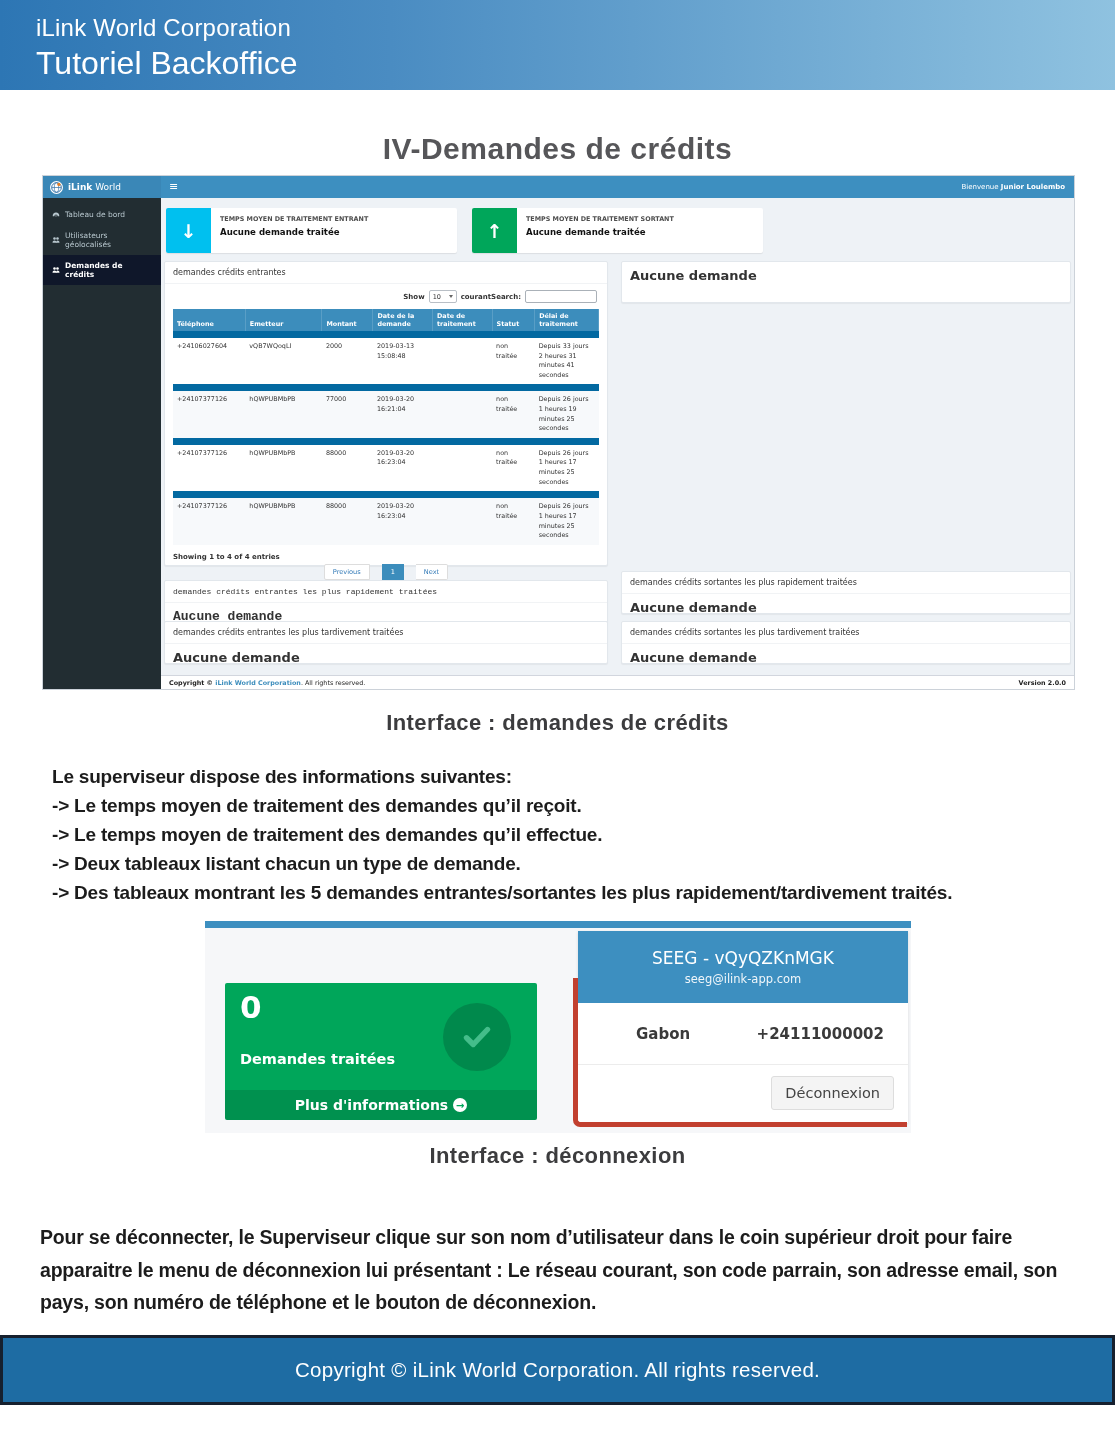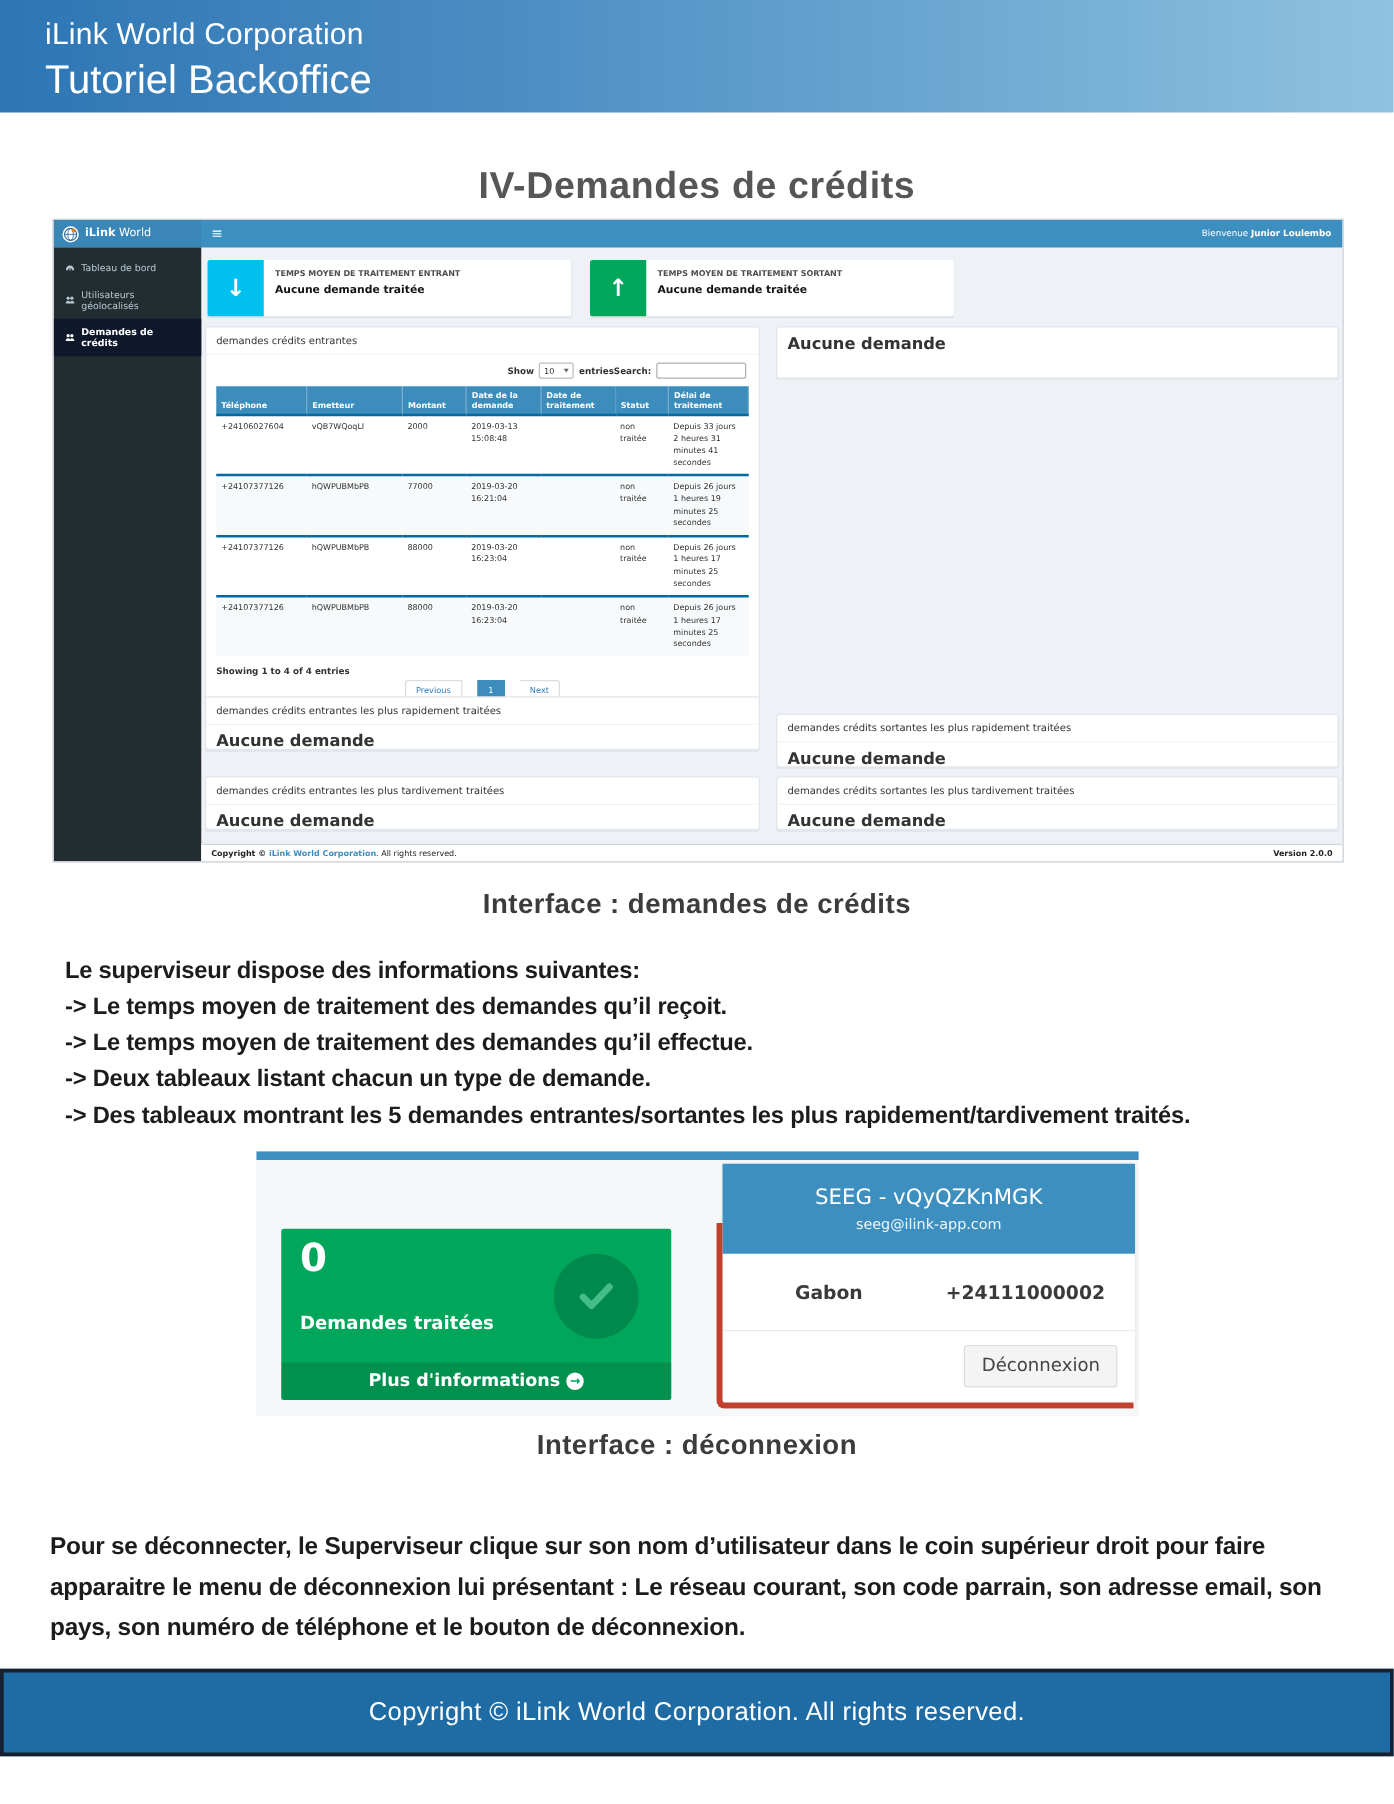--- a/index.html
+++ b/index.html
@@ -60,36 +60,36 @@
   .stat-body{ padding:7px 9px; }
   .stat-title{ font-size:6.4px; font-weight:bold; color:#4e4e4e; }
   .stat-value{ font-size:8.6px; font-weight:bold; color:#121212; margin-top:4px; }
 
   .panel{ position:absolute; background:#fff; border:1px solid #e2e7ec; border-radius:2px; box-shadow:0 1px 1px rgba(0,0,0,.05);}
   .panel-hd{ padding:6px 8px; font-size:8px; color:#333; border-bottom:1px solid #f1f3f5; }
   .panel-bd{ padding:6px 8px; font-size:13px; font-weight:bold; color:#333; }
 
   .panel-entrantes{ left:121px; top:85px; width:444px; height:305px; }
   .panel-sortantes{ left:578px; top:85px; width:450px; height:42px; }
-  .mini-1{ left:121px; top:381px; width:444px; height:43px; }
+  .mini-1{ left:121px; top:404px; width:444px; height:43px;font-family:Liberation Mono, monospace; }
   .mini-2{ left:578px; top:395px; width:450px; height:43px; }
   .mini-3{ left:121px; top:445px; width:444px; height:43px; }
   .mini-4{ left:578px; top:445px; width:450px; height:43px; }
 
   .controls{ display:flex; justify-content:flex-end; align-items:center; padding:6px 10px 4px 8px; font-size:7px; font-weight:bold; color:#333;}
   .ctrl-left,.ctrl-right{ display:flex; align-items:center; gap:4px; }
   .pgsize{ display:inline-flex; align-items:center; justify-content:space-between; width:28px; height:13px;
     border:1px solid #b9bfc6; border-radius:2px; padding:0 3px; font-weight:normal; font-size:6.5px; background:#fff; cursor:pointer;}
   .caret{ width:0; height:0; border-left:2.5px solid transparent; border-right:2.5px solid transparent; border-top:3px solid #666; }
   .search-input{ width:72px; height:13px; border:1px solid #aab1b8; border-radius:2px; background:#fff; font-size:7px; padding:0 3px; }
 
   table.grid{ width:calc(100% - 16px); margin:2px 8px 0 8px; border-collapse:collapse; table-layout:fixed; }
   table.grid th{ background:#3c8dbc; color:#fff; font-size:6.4px; font-weight:bold; text-align:left;
     padding:3px 4px; vertical-align:bottom; border-right:1px solid rgba(255,255,255,.15); }
-  table.grid td{ font-size:6.4px; color:#333; padding:4px; vertical-align:top; border-top:2px solid #0369a1; line-height:1.5; word-wrap:break-word;}
+  table.grid td{ font-size:6.4px; color:#333; padding:4px; vertical-align:top; border-top:7px solid #0369a1; line-height:1.5; word-wrap:break-word;}
   table.grid tr:nth-child(even) td{ background:#f7f9fb; }
 
   .tbl-summary{ padding:8px 8px 0 8px; font-size:7px; font-weight:bold; color:#333; }
   .pagination{ display:flex; justify-content:center; gap:12px; margin-top:3px; }
   .page-btn{ font-size:6.6px; color:#337ab7; background:#fff; border:1px solid #ddd; padding:3px 8px; cursor:pointer; }
   .page-btn.prev{ border-radius:2px 0 0 2px; }
   .page-btn.next{ border-radius:0 2px 2px 0; border-left:none; }
   .page-btn.current{ background:#3c8dbc; border-color:#3c8dbc; color:#fff; }
 
   .s1-footer{ position:absolute; left:118px; right:0; bottom:0; height:14px; background:#fff; border-top:1px solid #d2d6de;
@@ -204,21 +204,21 @@
 
   <div class="panel panel-entrantes">
     <div class="panel-hd">demandes crédits entrantes</div>
     <div class="controls">
       <div class="ctrl-left">
         <span>Show</span>
         <span class="pgsize">
           <span>10</span>
           <span class="caret"></span>
         </span>
-        <span>entries</span>
+        <span>courant</span>
       </div>
       <div class="ctrl-right">
         <span>Search:</span>
         <input class="search-input" type="text" style="">
       </div>
     </div>
     <table class="grid">
       <colgroup>
           <col style="width:17%">
           <col style="width:18%">

